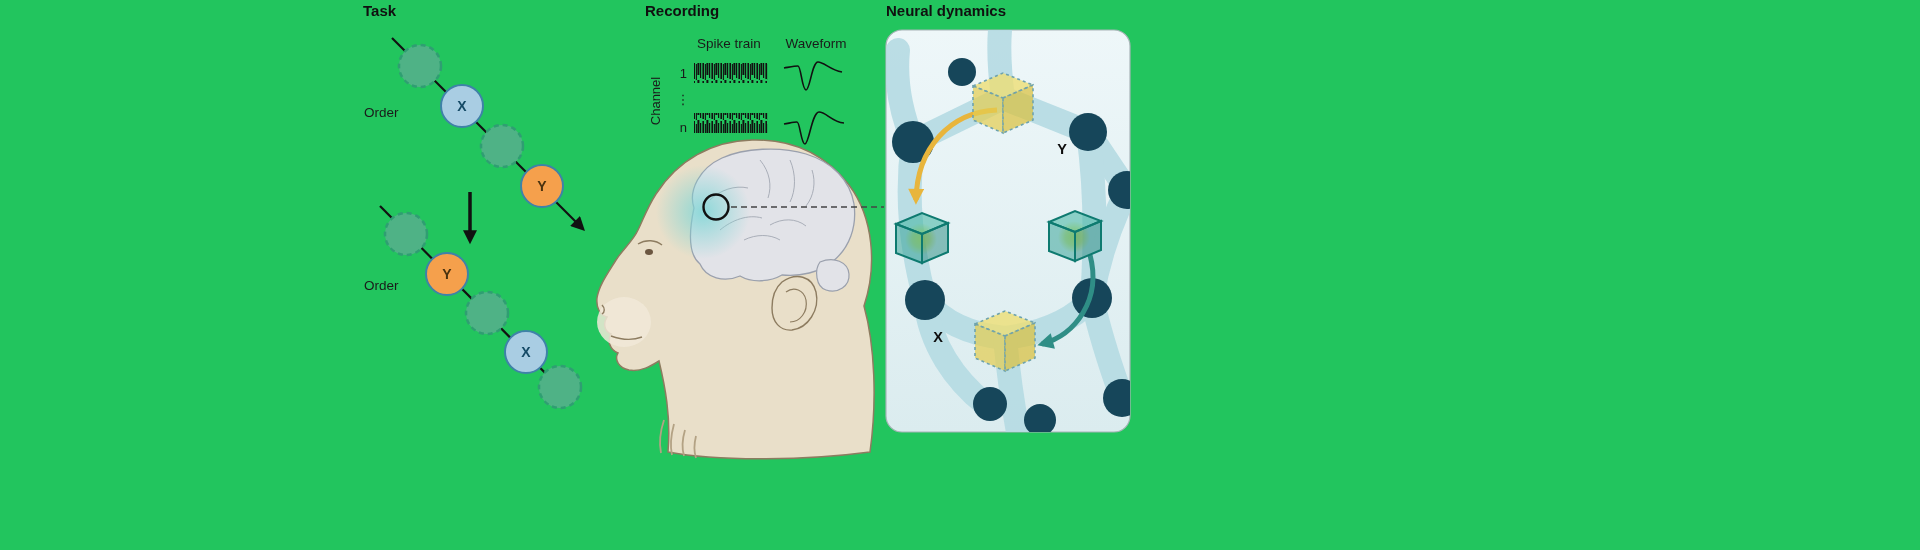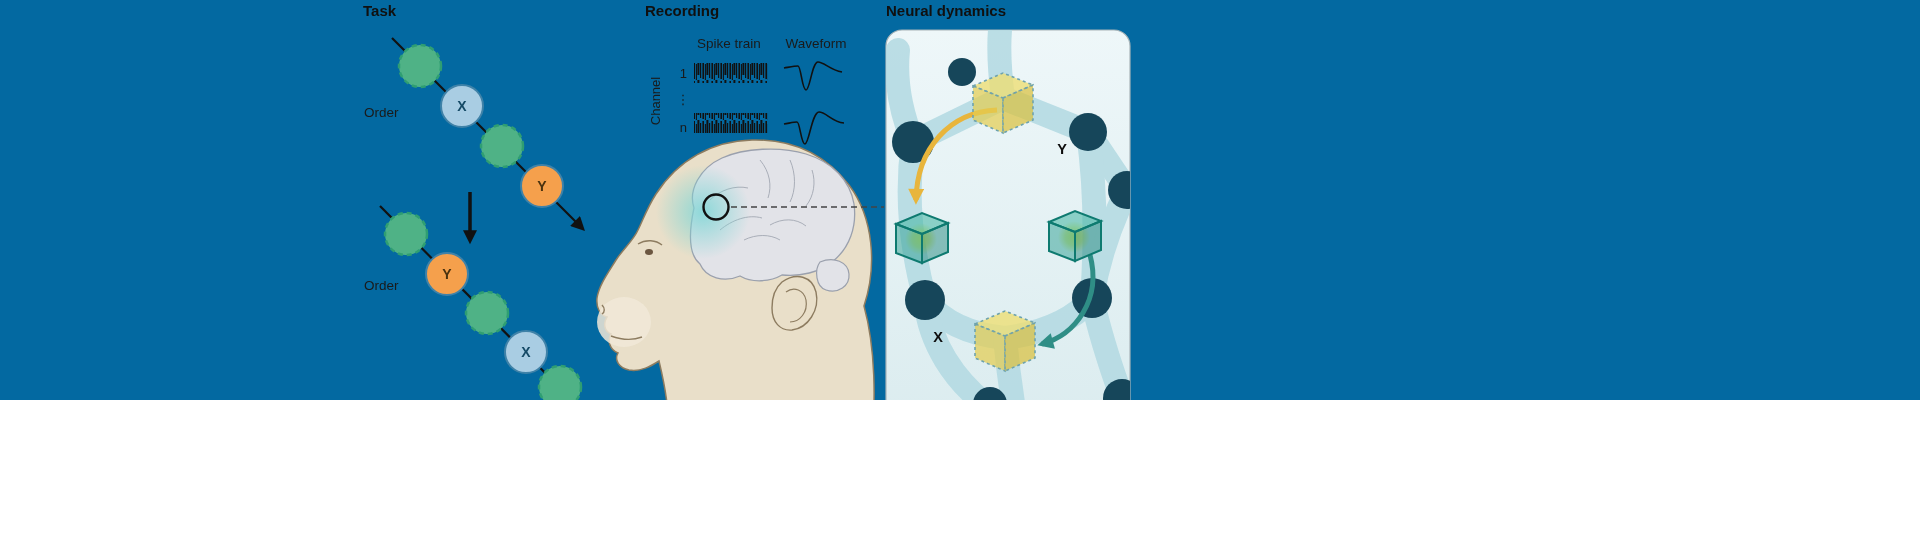--- a/index.html
+++ b/index.html
@@ -1,16 +1,16 @@
 <!DOCTYPE html>
 <html><head>
 <meta charset="utf-8">
 <style>
   html,body{margin:0;padding:0;background:#ffffff;}
-  .figure{position:relative;width:1920px;height:400px;background:#0369a1;
+  .figure{position:relative;width:1920px;height:550px;background:#22c55e;
           font-family:"Liberation Sans",sans-serif;overflow:hidden;}
   svg{display:block;}
   .fig-title{font-family:"Liberation Sans",sans-serif;font-size:15px;font-weight:bold;fill:#101010;}
   .sub-lbl{font-family:"Liberation Sans",sans-serif;font-size:13.5px;fill:#1a1a1a;}
   .tick-lbl{font-family:"Liberation Sans",sans-serif;font-size:13px;fill:#1a1a1a;}
   .item-lbl{font-family:"Liberation Sans",sans-serif;font-size:14px;font-weight:bold;}
   .state-lbl{font-family:"Liberation Sans",sans-serif;font-size:14.5px;font-weight:bold;fill:#0c0c0c;}
 </style>
 </head>
 <body>

